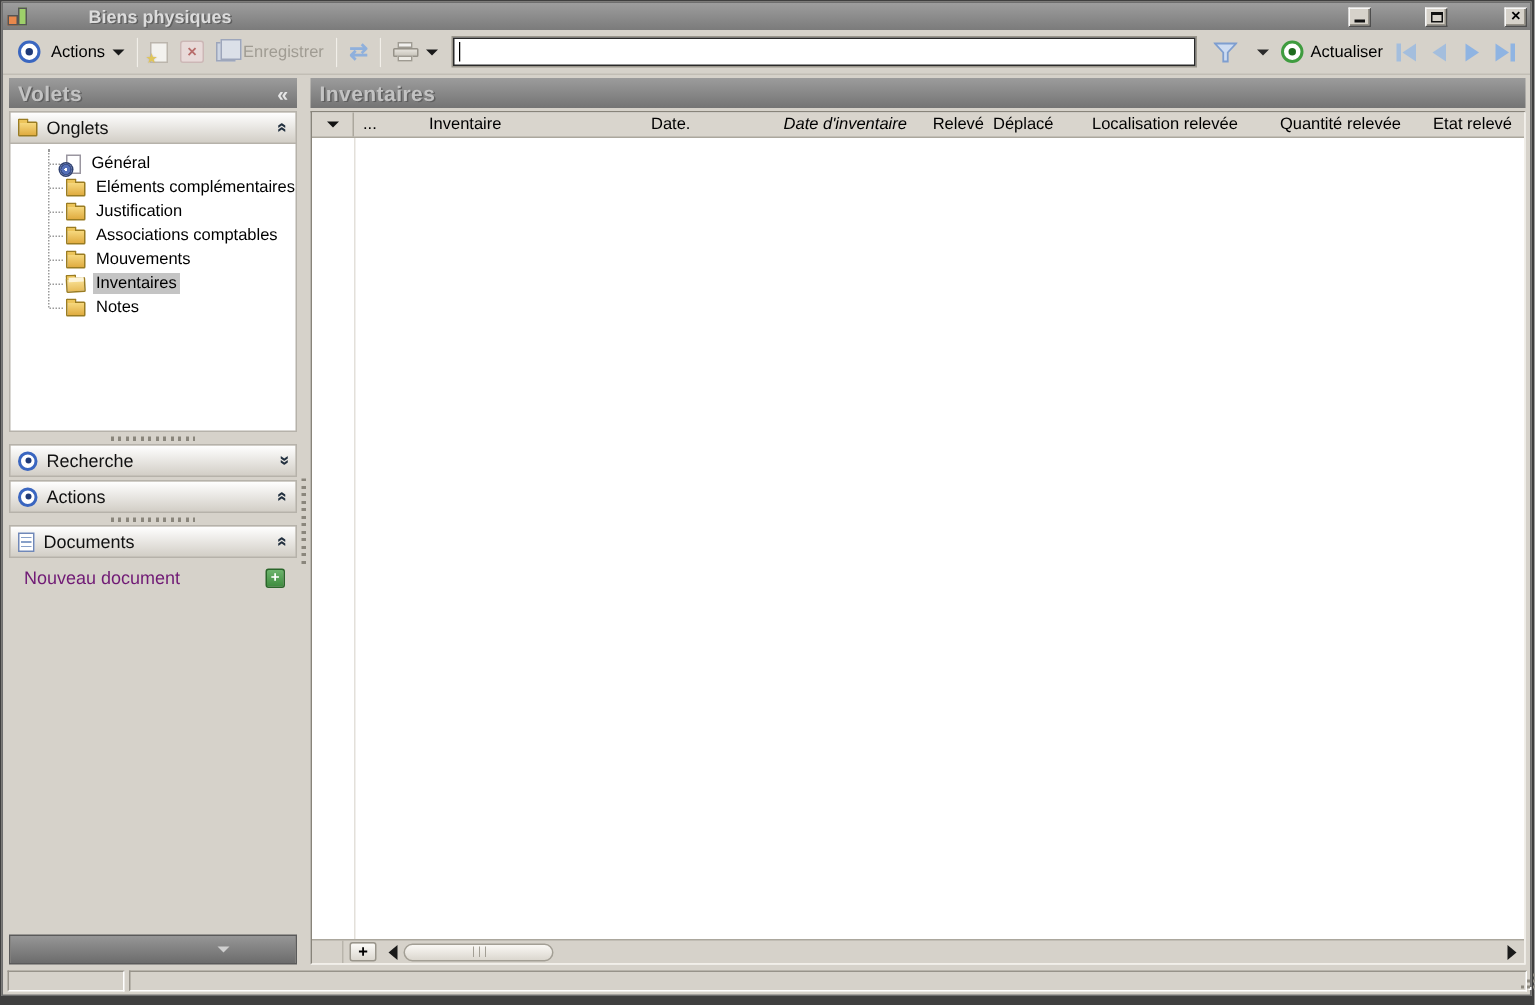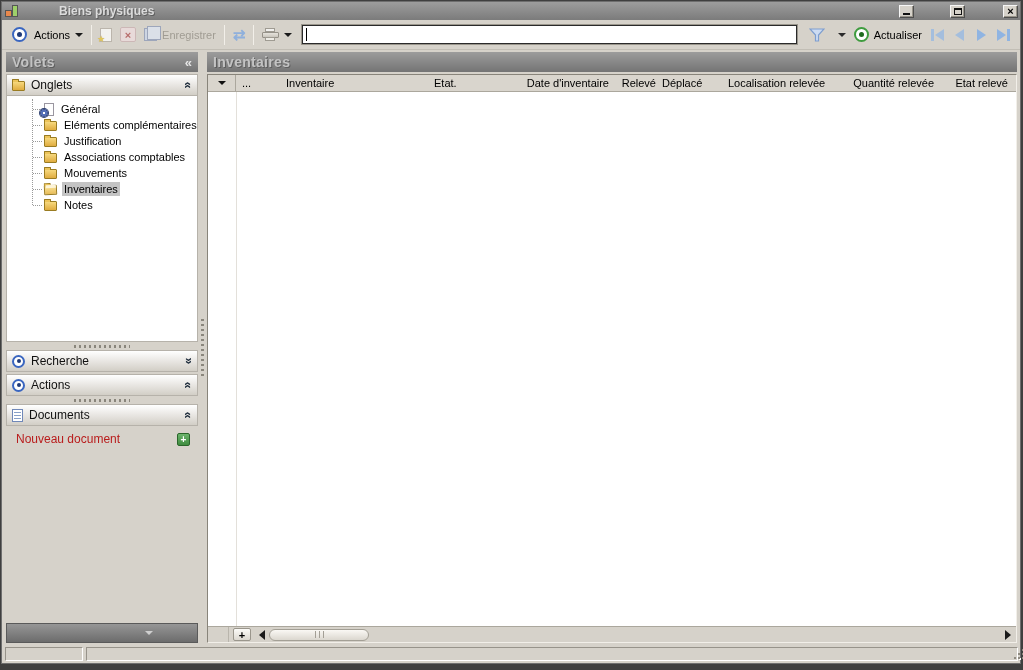--- a/index.html
+++ b/index.html
@@ -70,21 +70,21 @@
   .bigbar { height:20px; background:linear-gradient(#9c9c9c,#747474); display:flex; align-items:center; padding:0 6px; flex:0 0 auto; }
   .bigbar .t { font-weight:bold; font-size:14px; color:#c3c3c3; text-shadow:1px 1px 0 #5f5f5f; letter-spacing:.3px; flex:1; }
   .chev-left { color:#e6e6e6; font-weight:bold; font-size:13px; }
 
   .secbar { height:22px; background:linear-gradient(#ffffff,#d2cec6); border:1px solid #b6b2aa; display:flex; align-items:center; padding:0 5px; flex:0 0 auto;justify-content:center; }
   .secbar .lbl { margin-left:6px; font-size:12px; color:#111; flex:1; }
   .chev2 { font-weight:bold; font-size:12px; color:#22303f; display:inline-block; }
   .chev2.up { transform:rotate(90deg); }
   .chev2.down { transform:rotate(-90deg); }
 
-  .tree { height:246px; background:#fff; border:1px solid #b6b2aa; border-top:none; position:relative; padding-top:5px; flex:0 0 auto; }
+  .tree { height:192px; background:#fff; border:1px solid #b6b2aa; border-top:none; position:relative; padding-top:5px; flex:0 0 auto; }
   .tree::before { content:''; position:absolute; left:25px; top:3px; height:106px; border-left:1px dotted #9a9a9a; }
   .tree-item { height:16px; display:flex; align-items:center; position:relative; padding-left:37px; cursor:default; }
   .tree-item .stub { position:absolute; left:26px; top:8px; width:9px; border-top:1px dotted #9a9a9a; }
   .tree-item .lab { margin-left:5px; padding:1px 2px; white-space:nowrap; }
   .tree-item.selected .lab { background:#c4c4c4; }
 
   .icon-folder { width:13px; height:10px; background:linear-gradient(#f6d87e,#e0ac40); border:1px solid #9a7c22; border-radius:1px; position:relative; margin-top:2px; flex:0 0 auto; }
   .icon-folder::before { content:''; position:absolute; left:-1px; top:-3px; width:5px; height:2px; background:#ecc45a; border:1px solid #9a7c22; border-bottom:none; border-radius:1px 1px 0 0; }
   .icon-folder.open { background:linear-gradient(#fae49a,#e8bc58); transform:rotate(-3deg); }
   .icon-folder.open::after { content:''; position:absolute; left:1px; top:-1px; width:10px; height:3px; background:#fdf4d8; }
@@ -95,21 +95,21 @@
   .hsplit { height:8px; display:flex; align-items:center; justify-content:center; flex:0 0 auto; }
   .hsplit .dots { width:56px; height:3px; background-image:repeating-linear-gradient(90deg,#8a867c 0 2px,transparent 2px 5px); }
   .vsplit { width:9px; flex:0 0 auto; display:flex; align-items:center; justify-content:center; }
   .vsplit .dots { width:3px; height:58px; background-image:repeating-linear-gradient(180deg,#8a867c 0 2px,transparent 2px 5px); }
 
   .icon-docpage { width:11px; height:13px; background:#fff; border:1px solid #7088b8; position:relative; flex:0 0 auto; }
   .icon-docpage::after { content:''; position:absolute; left:1px; top:2px; width:7px; height:8px;
                          background-image:repeating-linear-gradient(180deg,#88a0c8 0 1px,transparent 1px 3px); }
 
   .newdoc-row { height:20px; margin-top:3px; display:flex; align-items:center; padding:0 8px 0 10px; flex:0 0 auto; }
-  .link { color:#b91c1c; font-size:12px; flex:1; cursor:pointer; }
+  .link { color:#701a75; font-size:12px; flex:1; cursor:pointer; }
   .btn-green { width:13px; height:13px; background:linear-gradient(#6cb46c,#3f8c3f); border:1px solid #2a662a; border-radius:2px;
                color:#fff; font-weight:bold; font-size:10px; line-height:11px; text-align:center; }
 
   .side-filler { flex:1; }
   .side-bottombar { height:20px; background:linear-gradient(#969696,#6c6c6c); border:1px solid #5a5a5a; display:flex; align-items:center; flex:0 0 auto; }
   .side-bottombar .car { margin-left:138px; width:0; height:0; border-left:4px solid transparent; border-right:4px solid transparent; border-top:4px solid #cfcfcf; }
 
   
   .main { flex:1; display:flex; flex-direction:column; min-width:0; }
   .grid-wrap { flex:1; margin-top:2px; border:1px solid; border-color:#88847a #f2efe9 #f2efe9 #88847a; background:#fff; display:flex; flex-direction:column; min-height:0; }
@@ -331,22 +331,22 @@
       <div class="bigbar">
         <span class="t">Inventaires</span>
       </div>
       <div class="grid-wrap">
         <div class="grid-header">
           <div class="sel-cell">
               <span class="tri"></span>
             </div>
         <div class="hcell" style="text-align: left; padding-left: 6px; padding-right: 2px; width: 46px;">...</div>
             <div class="hcell" style="text-align: left; padding-left: 4px; padding-right: 2px; width: 146px;">Inventaire</div>
-            <div class="hcell" style="text-align: left; padding-left: 6px; padding-right: 2px; width: 88px;">Etat.</div>
-            <div class="hcell" style="text-align: right; padding-left: 2px; padding-right: 5px; width: 98px;">Date d'inventaire</div>
+            <div class="hcell" style="text-align: left; padding-left: 6px; padding-right: 2px; width: 88px;">Date.</div>
+            <div class="hcell" style="text-align: center; padding-left: 2px; padding-right: 5px; width: 98px; font-style: italic;">Date d'inventaire</div>
             <div class="hcell" style="text-align: right; padding-left: 2px; padding-right: 2px; width: 44px;">Relevé</div>
             <div class="hcell" style="text-align: left; padding-left: 4px; padding-right: 2px; width: 58px;">Déplacé</div>
             <div class="hcell" style="text-align: left; padding-left: 12px; padding-right: 2px; width: 130px;">Localisation relevée</div>
             <div class="hcell" style="text-align: right; padding-left: 2px; padding-right: 12px; width: 100px;">Quantité relevée</div>
             <div class="hcell" style="text-align: right; padding-left: 2px; padding-right: 8px; flex: 1 1 0%;">Etat relevé</div>
           </div>
         <div class="grid-body"></div>
         <div class="hscroll">
           <div class="hs-gap"></div>
           <button class="btn-plus">+</button>

